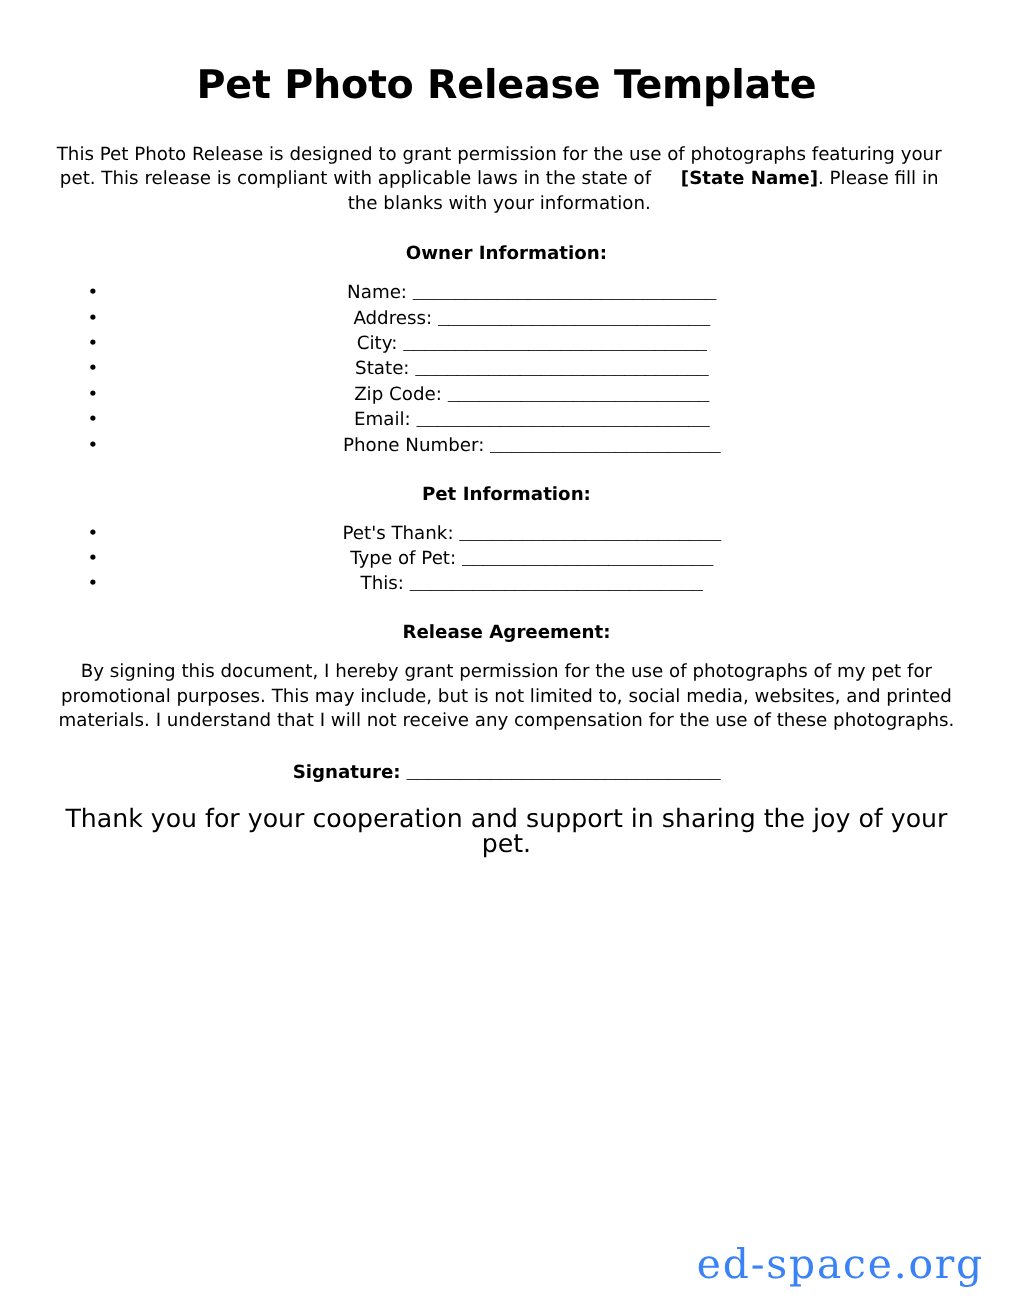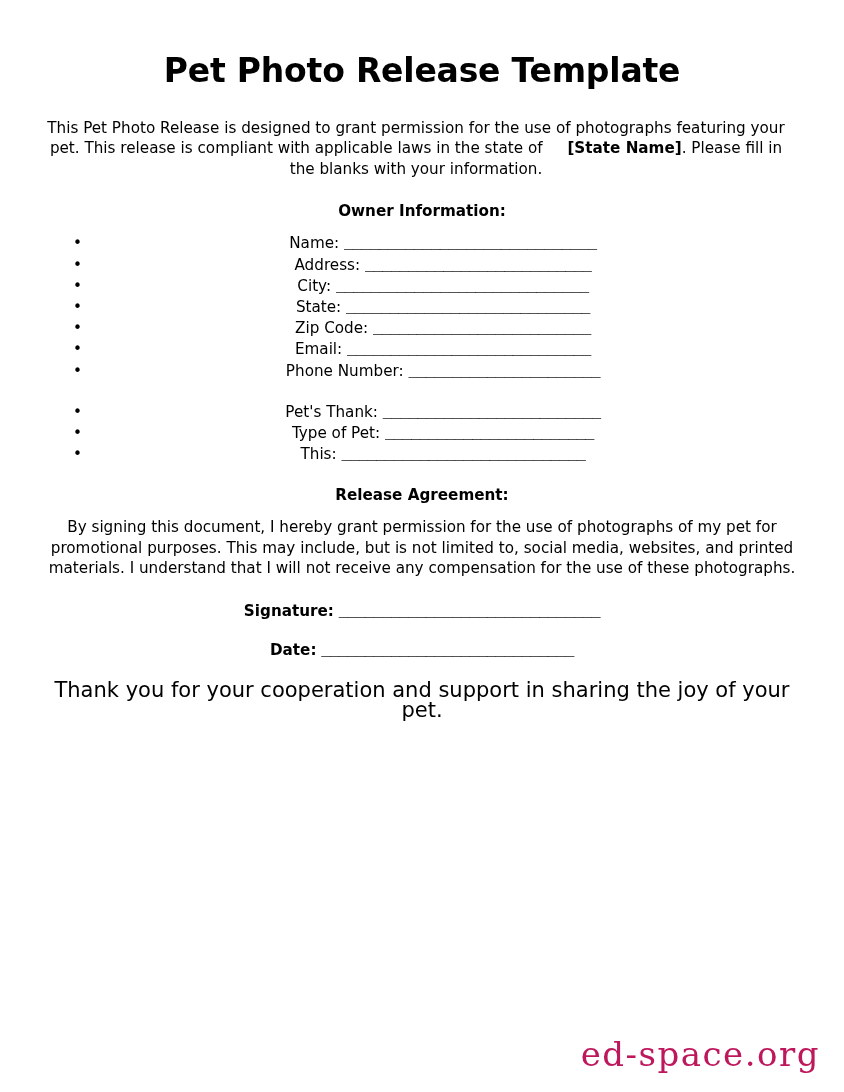--- a/index.html
+++ b/index.html
@@ -84,21 +84,21 @@
     line-height: 20.5px;
     margin: 0;
   }
   .watermark {
     position: absolute;
     right: 24px;
     bottom: 18px;
     font-family: "DejaVu Serif", serif;
     font-size: 34px;
     letter-spacing: 1.5px;
-    color: #be185d;
+    color: #3b82f6;
     white-space: nowrap;
   }
 </style>
 </head>
 <body>
 
 <div class="page">
 
   <h1 class="doc-title">Pet Photo Release Template</h1>
 
@@ -109,32 +109,32 @@
   <ul class="field-list">
     <li><span class="bullet">•</span><span>Name:</span> <span class="blank">_____________________________</span></li>
     <li><span class="bullet">•</span><span>Address:</span> <span class="blank">__________________________</span></li>
     <li><span class="bullet">•</span><span>City:</span> <span class="blank">_____________________________</span></li>
     <li><span class="bullet">•</span><span>State:</span> <span class="blank">____________________________</span></li>
     <li><span class="bullet">•</span><span>Zip Code:</span> <span class="blank">_________________________</span></li>
     <li><span class="bullet">•</span><span>Email:</span> <span class="blank">____________________________</span></li>
     <li><span class="bullet">•</span><span>Phone Number:</span> <span class="blank">______________________</span></li>
   </ul>
 
+  <h2 class="section-heading">Pet Information:</h2>
 
   <ul class="field-list">
     <li><span class="bullet">•</span><span>Pet's Thank:</span> <span class="blank">_________________________</span></li>
     <li><span class="bullet">•</span><span>Type of Pet:</span> <span class="blank">________________________</span></li>
     <li><span class="bullet">•</span><span>This:</span> <span class="blank">____________________________</span></li>
   </ul>
 
   <h2 class="section-heading">Release Agreement:</h2>
 
   <p class="para">By signing this document, I hereby grant permission for the use of photographs of my pet for promotional purposes. This may include, but is not limited to, social media, websites, and printed materials. I understand that I will not receive any compensation for the use of these photographs.</p>
 
   <p class="sig-line"><span class="label">Signature:</span> <span class="blank">______________________________</span></p>
 
-  <p class="sig-line"><span class="label">Date:</span> <span class="blank">_____________________________</span></p>
 
   <p class="closing">Thank you for your cooperation and support in sharing the joy of your pet.</p>
 
 </div>
 
 <div class="watermark">ed-space.org</div>
 
 </body></html>

